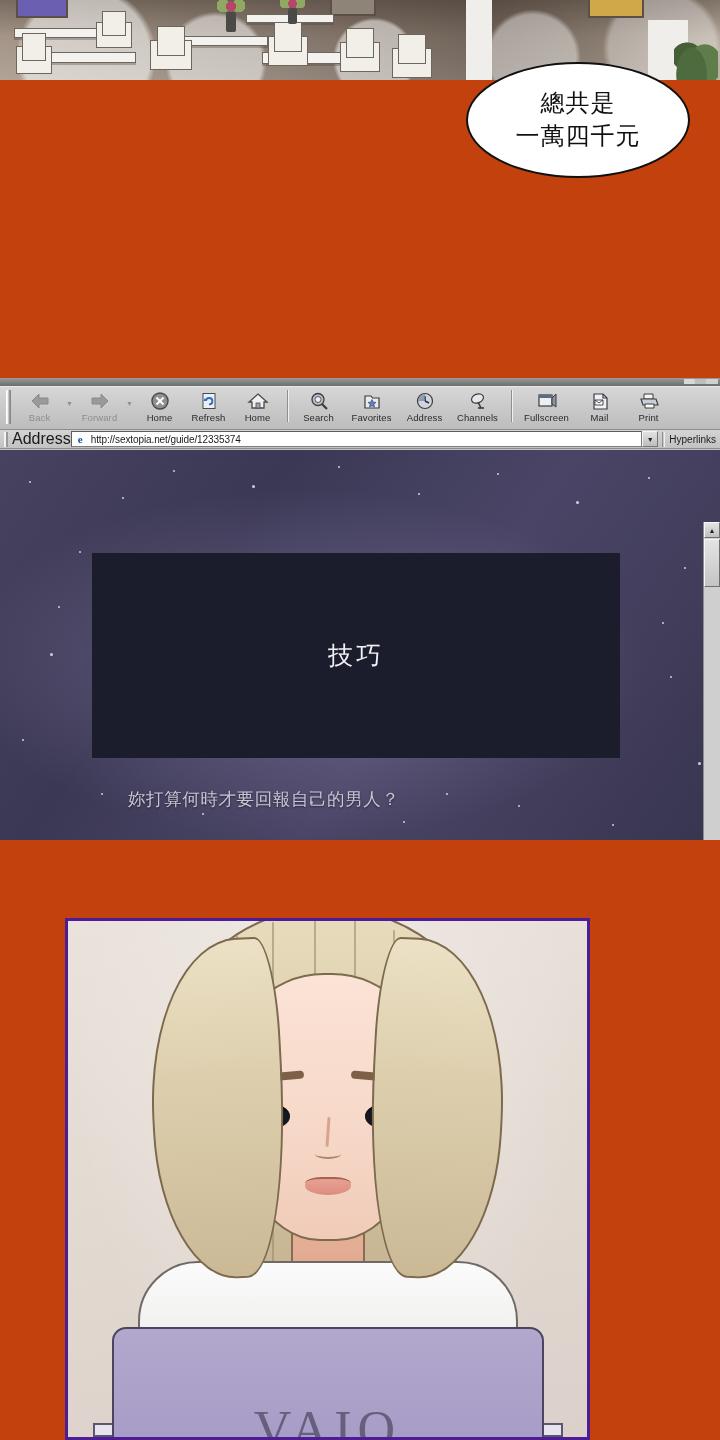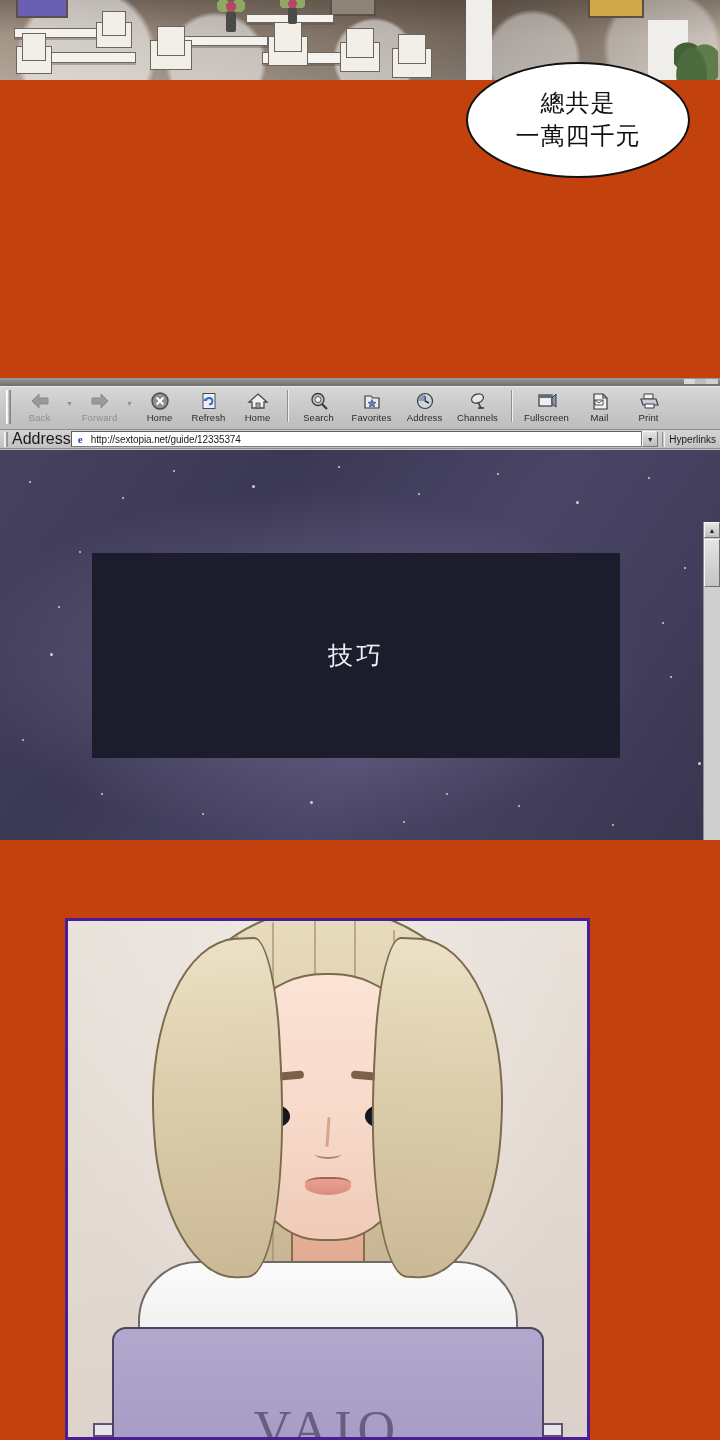--- a/index.html
+++ b/index.html
@@ -532,20 +532,21 @@
         </div>
         <div class="vs-thumb"></div>
 
       </div>
     </div>
   </div>
 
   <div class="video-box">
     <div class="video-title">技巧</div>
   </div>
+  <div class="subtitle">妳打算何時才要回報自己的男人？</div>
 
   <div class="art-panel">
     <div class="art-bg"></div>
 
     <div class="hair-back">
       <span class="hair-strand" style="left:22%;top:6%;height:80%;"></span>
       <span class="hair-strand" style="left:33%;top:3%;height:88%;"></span>
       <span class="hair-strand" style="left:46%;top:1%;height:92%;"></span>
       <span class="hair-strand" style="left:58%;top:2%;height:90%;"></span>
       <span class="hair-strand" style="left:70%;top:5%;height:84%;"></span>

